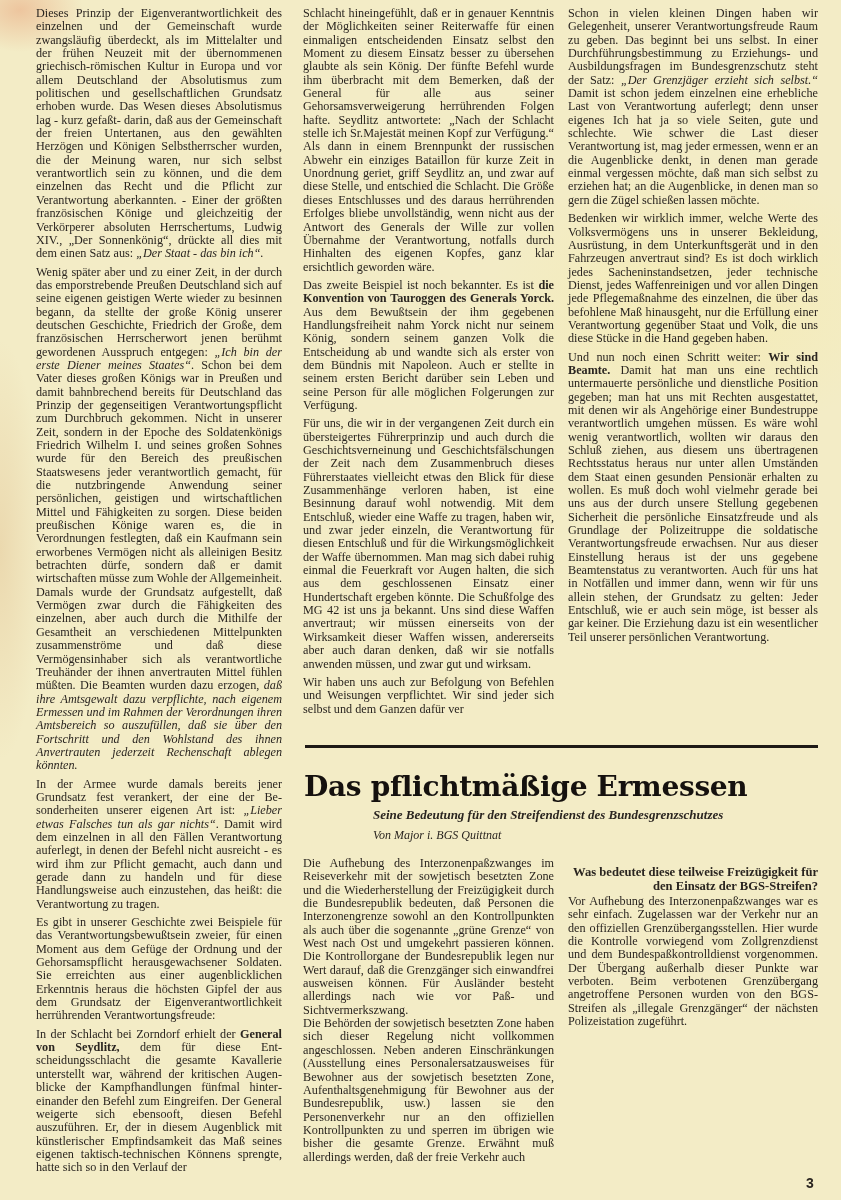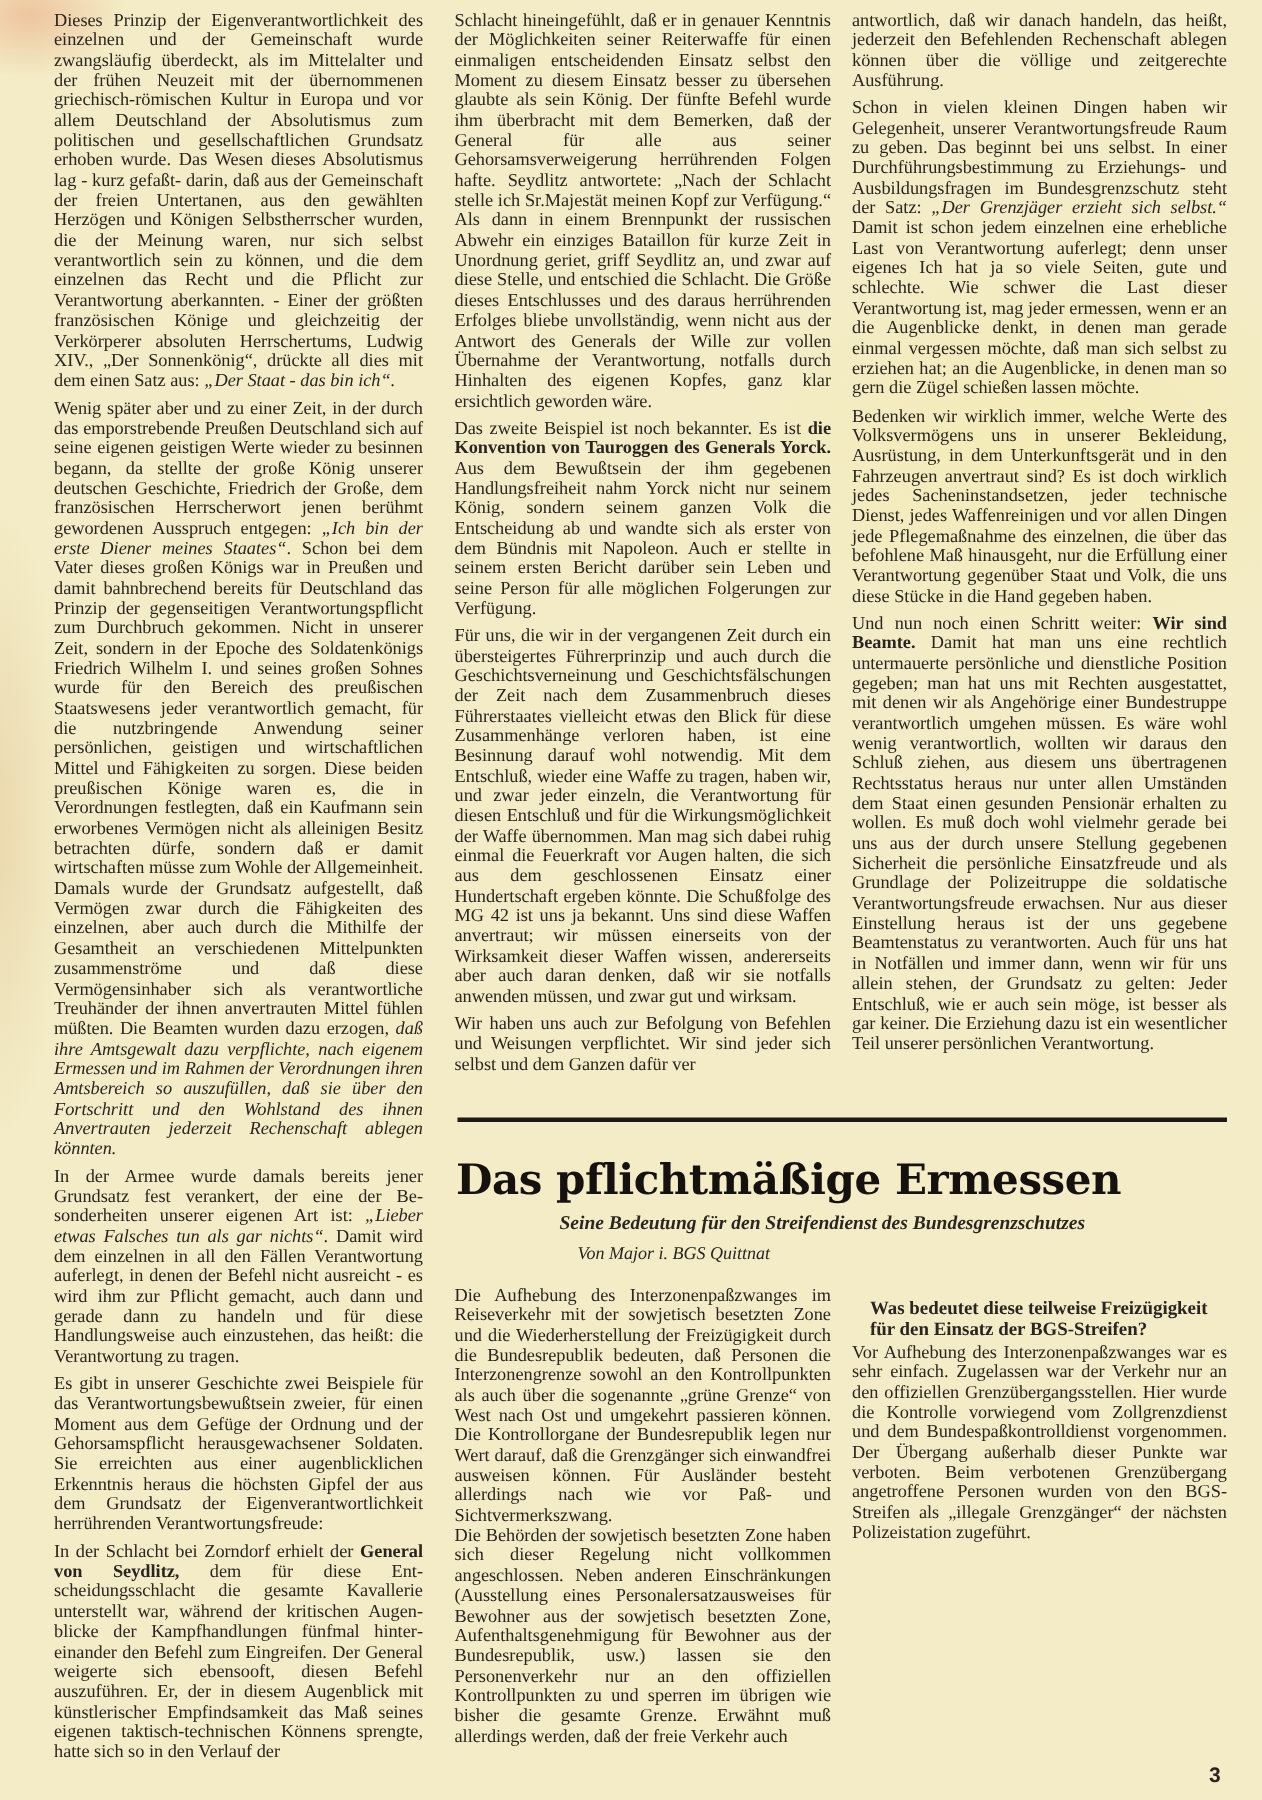--- a/index.html
+++ b/index.html
@@ -37,26 +37,26 @@
     position: absolute; left: 304px; top: 770px;
     font-family: "DejaVu Serif", "Liberation Serif", serif;
     font-weight: bold; font-size: 28px; letter-spacing: -0.3px;
     color: #15110e; white-space: nowrap;
   }
   .subtitle {
     position: absolute; left: 373px; top: 807px;
     font-style: italic; font-weight: bold; font-size: 13px; white-space: nowrap;
   }
   .byline {
-    position: absolute; left: 385px; top: 828px;
+    position: absolute; left: 373px; top: 828px;
     font-style: italic; font-size: 12px; white-space: nowrap;
   }
   .subhead {
-    font-weight: bold; font-size: 12.6px; line-height: 14px; margin: 8px 0 2px 12px;
-    text-align: left;
+    font-weight: bold; font-size: 12.6px; line-height: 14px; margin: 8px 0 2px 0;
+    text-align: right;
   }
   .pagenum {
     position: absolute; left: 806px; top: 1175px;
     font-family: "Liberation Sans", sans-serif; font-weight: bold; font-size: 14px;
   }
 </style>
 </head>
 <body>
 
 <div class="col" id="col1">
@@ -68,21 +68,20 @@
 </div>
 
 <div class="col" id="col2">
   <p>Schlacht hineingefühlt, daß er in genauer Kenntnis der Möglichkeiten seiner Reiter­waffe für einen einmaligen entscheidenden Einsatz selbst den Moment zu diesem Einsatz besser zu übersehen glaubte als sein König. Der fünfte Befehl wurde ihm überbracht mit dem Bemerken, daß der General für alle aus seiner Gehorsamsverweigerung herrührenden Folgen hafte. Seydlitz antwortete: „Nach der Schlacht stelle ich Sr.Majestät meinen Kopf zur Verfügung.“ Als dann in einem Brenn­punkt der russischen Abwehr ein einziges Bataillon für kurze Zeit in Unordnung geriet, griff Seydlitz an, und zwar auf diese Stelle, und entschied die Schlacht. Die Größe dieses Entschlusses und des daraus herrührenden Erfolges bliebe unvollständig, wenn nicht aus der Antwort des Generals der Wille zur vollen Übernahme der Verantwortung, notfalls durch Hinhalten des eigenen Kopfes, ganz klar ersichtlich geworden wäre.</p>
   <p><span>Das zweite Beispiel ist noch bekannter. Es ist </span><span class="b">die Konvention von Tauroggen des Gene­rals Yorck.</span><span> Aus dem Bewußtsein der ihm ge­gebenen Handlungsfreiheit nahm Yorck nicht nur seinem König, sondern seinem ganzen Volk die Entscheidung ab und wandte sich als erster von dem Bündnis mit Napoleon. Auch er stellte in seinem ersten Bericht darüber sein Leben und seine Person für alle möglichen Folgerungen zur Verfügung.</span></p>
   <p>Für uns, die wir in der vergangenen Zeit durch ein übersteigertes Führerprinzip und auch durch die Geschichtsverneinung und Ge­schichtsfälschungen der Zeit nach dem Zu­sammenbruch dieses Führerstaates vielleicht etwas den Blick für diese Zusammenhänge verloren haben, ist eine Besinnung darauf wohl notwendig. Mit dem Entschluß, wieder eine Waffe zu tragen, haben wir, und zwar jeder einzeln, die Verantwortung für diesen Ent­schluß und für die Wirkungsmöglichkeit der Waffe übernommen. Man mag sich dabei ruhig einmal die Feuerkraft vor Augen halten, die sich aus dem geschlossenen Einsatz einer Hundertschaft ergeben könnte. Die Schuß­folge des MG 42 ist uns ja bekannt. Uns sind diese Waffen anvertraut; wir müssen einer­seits von der Wirksamkeit dieser Waffen wissen, andererseits aber auch daran denken, daß wir sie notfalls anwenden müssen, und zwar gut und wirksam.</p>
   <p>Wir haben uns auch zur Befolgung von Be­fehlen und Weisungen verpflichtet. Wir sind jeder sich selbst und dem Ganzen dafür ver­</p>
 </div>
 
 <div class="col" id="col3">
-  <p>antwortlich, daß wir danach handeln, das heißt, jederzeit den Befehlenden Rechenschaft ablegen können über die völlige und zeit­gerechte Ausführung.</p>
   <p><span>Schon in vielen kleinen Dingen haben wir Gelegenheit, unserer Verantwortungsfreude Raum zu geben. Das beginnt bei uns selbst. In einer Durchführungsbestimmung zu Er­ziehungs- und Ausbildungsfragen im Bundes­grenzschutz steht der Satz: </span><span class="it">„Der Grenzjäger erzieht sich selbst.“</span><span> Damit ist schon jedem einzelnen eine erhebliche Last von Verant­wortung auferlegt; denn unser eigenes Ich hat ja so viele Seiten, gute und schlechte. Wie schwer die Last dieser Verantwortung ist, mag jeder ermessen, wenn er an die Augenblicke denkt, in denen man gerade einmal vergessen möchte, daß man sich selbst zu erziehen hat; an die Augenblicke, in denen man so gern die Zügel schießen lassen möchte.</span></p>
   <p>Bedenken wir wirklich immer, welche Werte des Volksvermögens uns in unserer Beklei­dung, Ausrüstung, in dem Unterkunftsgerät und in den Fahrzeugen anvertraut sind? Es ist doch wirklich jedes Sacheninstandsetzen, jeder technische Dienst, jedes Waffenreinigen und vor allen Dingen jede Pflegemaßnahme des einzelnen, die über das befohlene Maß hinausgeht, nur die Erfüllung einer Verant­wortung gegenüber Staat und Volk, die uns diese Stücke in die Hand gegeben haben.</p>
   <p><span>Und nun noch einen Schritt weiter: </span><span class="b">Wir sind Beamte.</span><span> Damit hat man uns eine rechtlich untermauerte persönliche und dienstliche Position gegeben; man hat uns mit Rechten ausgestattet, mit denen wir als Angehörige einer Bundestruppe verantwortlich umgehen müssen. Es wäre wohl wenig verantwortlich, wollten wir daraus den Schluß ziehen, aus diesem uns übertragenen Rechtsstatus heraus nur unter allen Umständen dem Staat einen gesunden Pensionär erhalten zu wollen. Es muß doch wohl vielmehr gerade bei uns aus der durch unsere Stellung gegebenen Sicher­heit die persönliche Einsatzfreude und als Grundlage der Polizeitruppe die soldatische Verantwortungsfreude erwachsen. Nur aus dieser Einstellung heraus ist der uns gegebene Beamtenstatus zu verantworten. Auch für uns hat in Notfällen und immer dann, wenn wir für uns allein stehen, der Grundsatz zu gelten: Jeder Entschluß, wie er auch sein möge, ist besser als gar keiner. Die Erziehung dazu ist ein wesentlicher Teil unserer persönlichen Verantwortung.</span></p>
 </div>
 
 <div class="rule"></div>
 
 <div class="headline">Das pflichtmäßige Ermessen</div>
 <div class="subtitle">Seine Bedeutung für den Streifendienst des Bundesgrenzschutzes</div>
 <div class="byline">Von Major i. BGS Quittnat</div>

